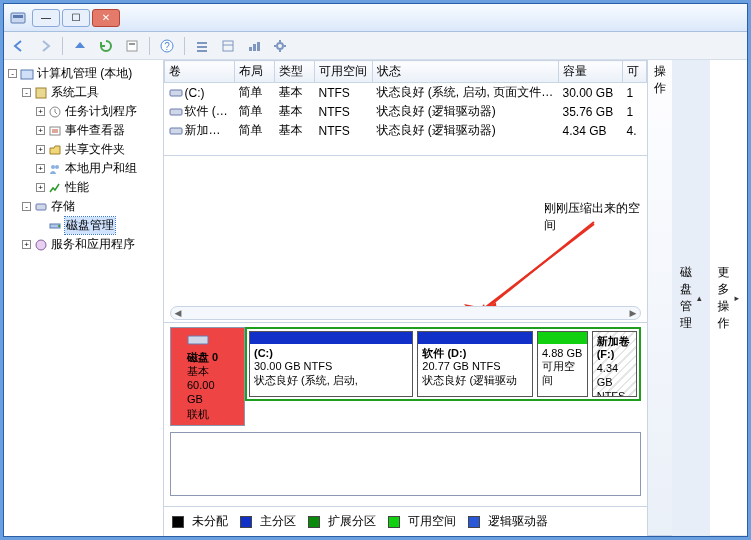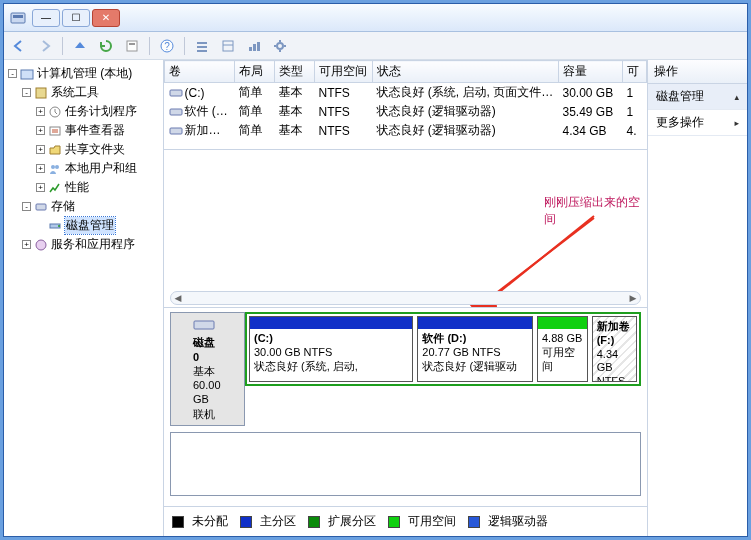--- a/index.html
+++ b/index.html
@@ -32,40 +32,40 @@
   .tnode .ic { width:14px; height:14px;}
   .tnode.sel span.lbl { background:#cfe3ff; outline:1px dotted #3a78d6; padding:0 1px;}
   .center { flex:1; display:flex; flex-direction:column; min-width:0;}
   .voltable { height:98px; border-bottom:1px solid #c9d4e4; overflow:auto;}
   table { width:100%; border-collapse:collapse; table-layout:fixed;}
   th { background:linear-gradient(#fdfdff,#eaf0f8); border:1px solid #c9d4e4; font-weight:normal;
        text-align:left; padding:2px 4px; font-size:12px;}
   td { padding:1px 4px; white-space:nowrap; overflow:hidden; text-overflow:ellipsis;}
   .vol-ic { width:14px; height:12px; display:inline-block; margin-right:2px; vertical-align:middle;}
   .scrollgap { height:170px; position:relative; overflow:hidden;}
-  .anno { position:absolute; left:380px; top:44px; color:#be185d;}
+  .anno { position:absolute; left:380px; top:44px; color:#000000;}
   .arrow-svg { position:absolute; left:300px; top:60px;}
   .hsb { position:absolute; bottom:2px; left:6px; right:6px; height:14px;
          border:1px solid #c9d4e4; border-radius:8px; background:#f4f7fb; display:flex; align-items:center;}
   .hsb .ar { width:14px; text-align:center; font-size:9px; color:#666;}
   .graph { padding:4px 6px; border-top:1px solid #c9d4e4;}
   .drow { display:flex; margin-bottom:6px;}
-  .dlabel { width:75px; background:#e5e5e5; border:1px solid #8a98b0; padding:4px 22px; font-size:11px; line-height:1.3;}
+  .dlabel { width:75px; background:#ef4444; border:1px solid #8a98b0; padding:4px 16px; font-size:11px; line-height:1.3;}
   .dlabel .dic { width:22px; height:16px; display:block; margin-bottom:2px;}
   .dparts { flex:1; display:flex; border:2px solid #1e9e1e; position:relative; height:74px;}
   .drow.cd .dparts { border:1px solid #8a98b0;}
   .part { border:1px solid #555; margin:2px; display:flex; flex-direction:column; position:relative; overflow:hidden;}
   .phead { height:12px;}
   .phead.blue { background:#1030c8;} .phead.green { background:#10d010;}
   .pbody { flex:1; padding:3px 4px; font-size:11px; line-height:1.25; background:#fff;}
   .part.hatch .pbody { background:repeating-linear-gradient(135deg,#fff 0 4px,#e6e6e6 4px 6px);}
   .legend { border-top:1px solid #c9d4e4; padding:6px 8px; display:flex; gap:12px; align-items:center;}
   .lg { display:flex; align-items:center; gap:8px;}
   .sw { width:12px; height:12px; border:1px solid #444;}
-  .rightpane { width:100px; border-left:1px solid #c9d4e4; background:#fff; display:flex; flex-direction:column;}
+  .rightpane { width:100px; border-left:1px solid #c9d4e4; background:#fff; display:flex; }
   .rightpane .rh { background:linear-gradient(#fdfdff,#eaf0f8); border-bottom:1px solid #c9d4e4; padding:3px 6px;}
   .rightpane .ritem { padding:4px 8px; border-bottom:1px solid #e4eaf3; display:flex; align-items:center;
                       justify-content:space-between;}
   .rightpane .ritem.hdr { background:#e8eef8;}
   .tri { font-size:9px; color:#333;}
 </style>
 </head>
 <body>
 
 <div class="window">
@@ -265,21 +265,21 @@
             <td>1</td>
           </tr>
           <tr class="row">
             <td><span class="vol-ic"><svg width="14" height="12">
                       <rect x="1" y="3" width="12" height="6" rx="1" fill="#d0d8e8" stroke="#6a7ab0"></rect>
                     </svg></span><span>软件 (D:)</span></td>
             <td>简单</td>
             <td>基本</td>
             <td>NTFS</td>
             <td>状态良好 (逻辑驱动器)</td>
-            <td>35.49 GB</td>
+            <td>35.76 GB</td>
             <td>1</td>
           </tr>
           <tr class="row">
             <td><span class="vol-ic"><svg width="14" height="12">
                       <rect x="1" y="3" width="12" height="6" rx="1" fill="#d0d8e8" stroke="#6a7ab0"></rect>
                     </svg></span><span>新加卷 ...</span></td>
             <td>简单</td>
             <td>基本</td>
             <td>NTFS</td>
             <td>状态良好 (逻辑驱动器)</td>

